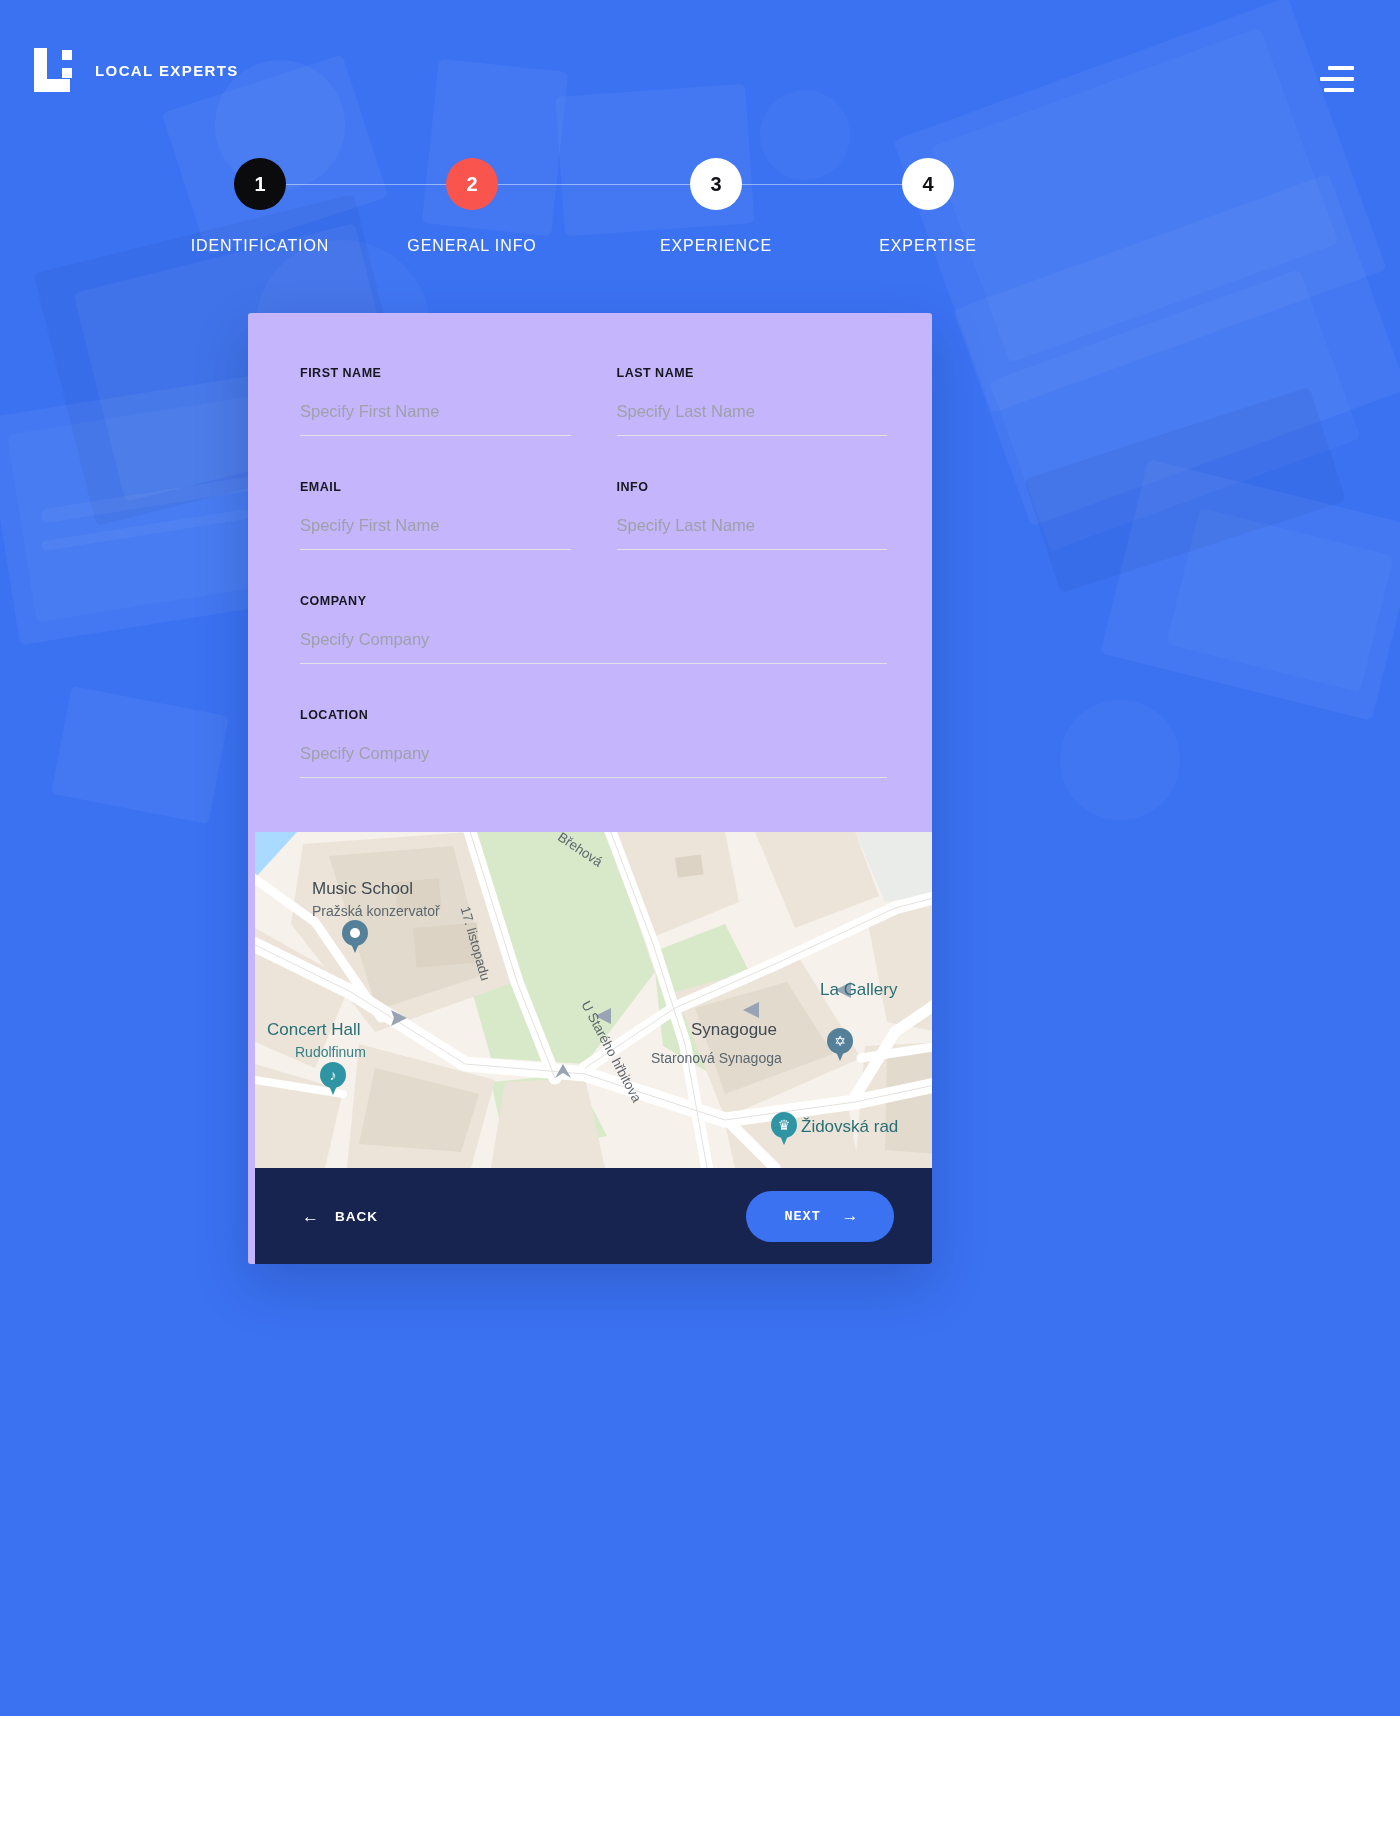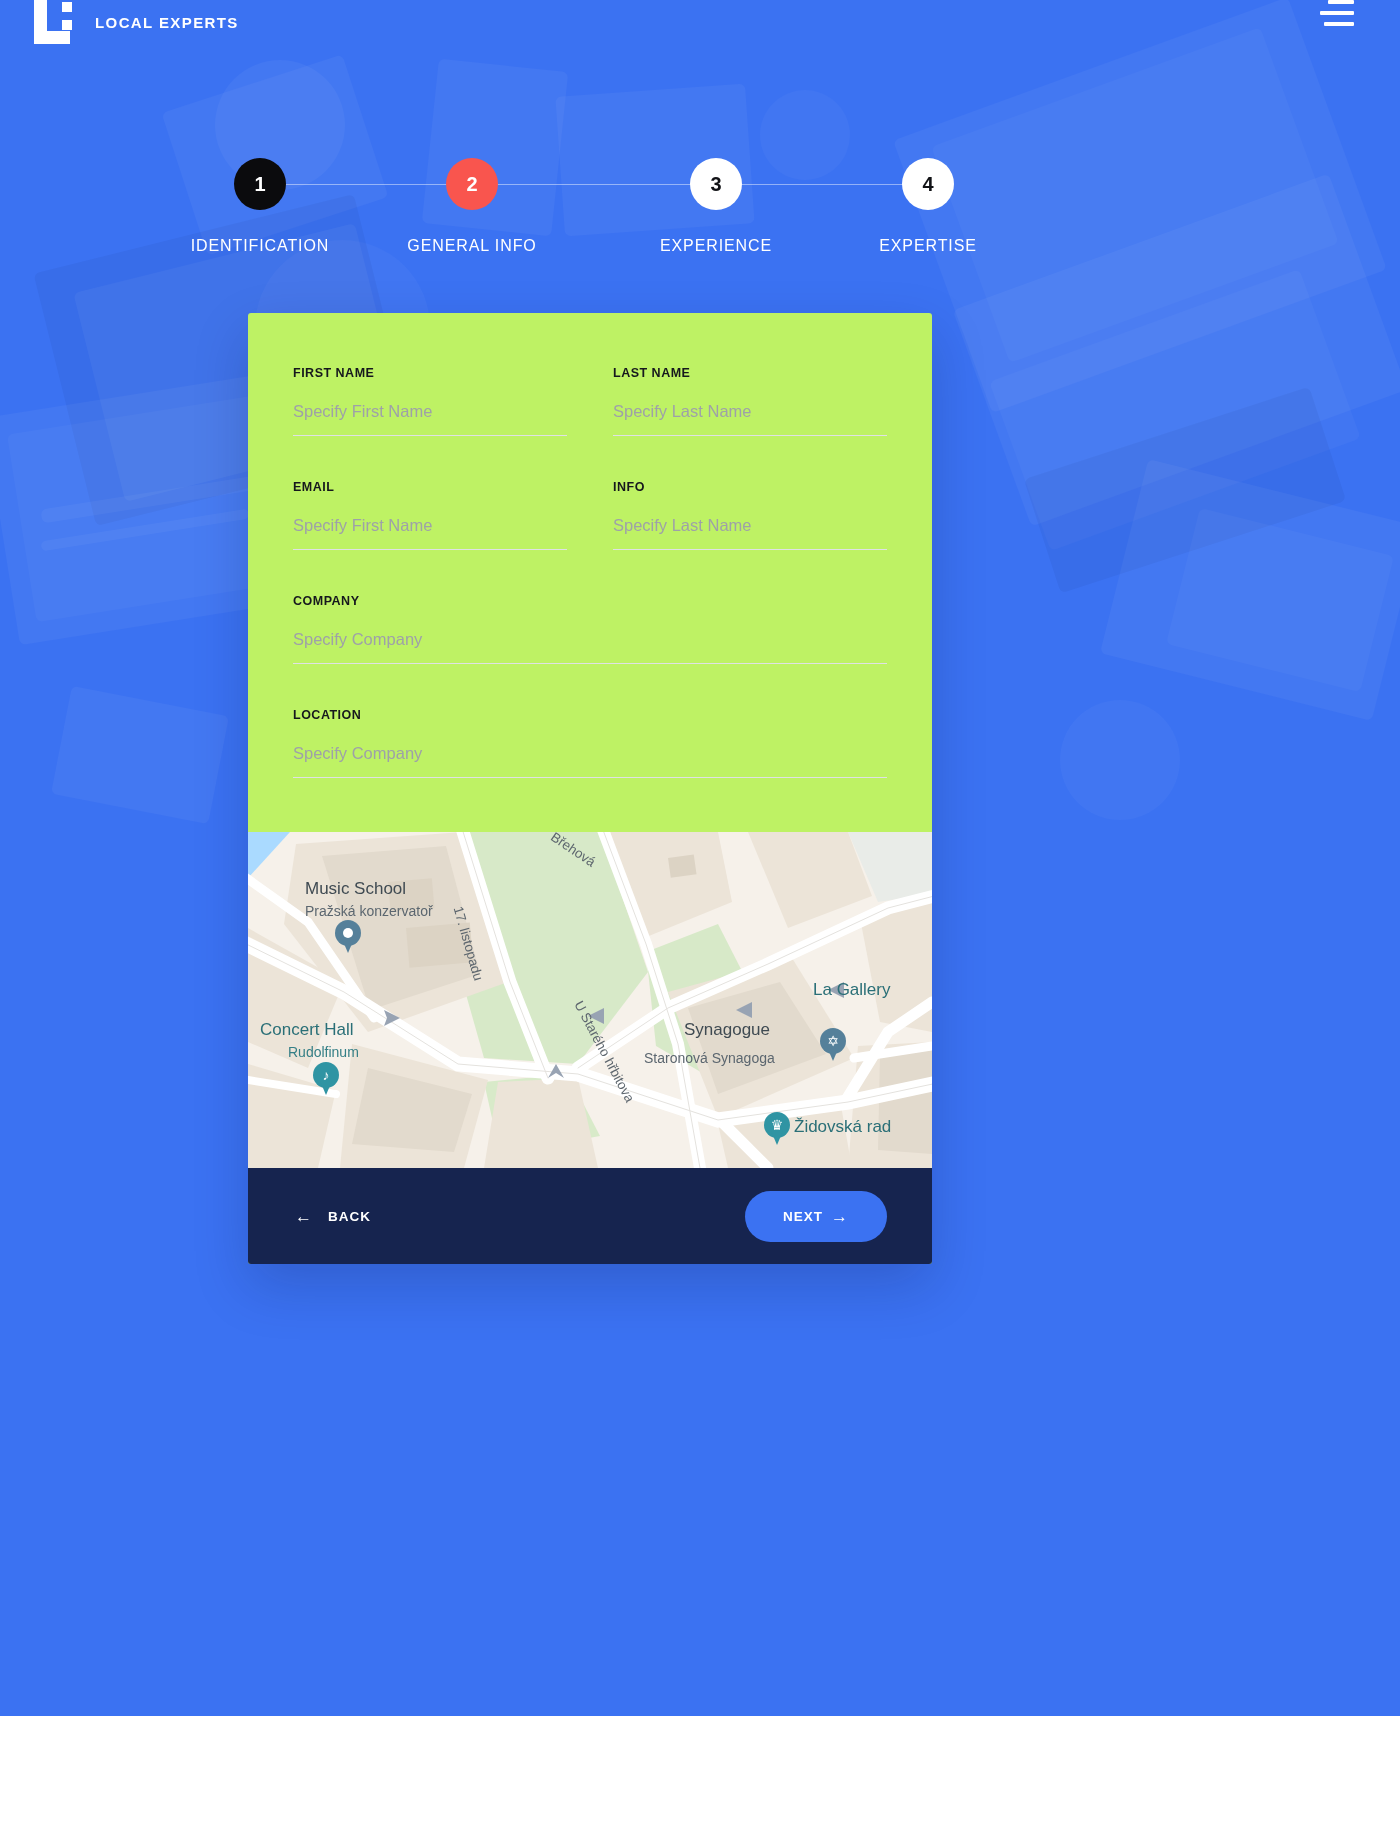--- a/index.html
+++ b/index.html
@@ -44,21 +44,21 @@
   .blob.dark { background: rgba(0,0,40,0.045); }
   .blob.soft { background: rgba(255,255,255,0.03); }
 
   
   .header {
     position: absolute;
     left: 0; top: 0;
     width: 1400px;
     height: 92px;
     display: flex;
-    align-items: flex-start;
+    align-items: flex-end;
     padding: 0 30px;
     z-index: 40;
   }
   .brand {
     display: flex;
     align-items: center;
     gap: 19px;
     margin-left: 4px;
   }
   .logo-mark {
@@ -155,25 +155,26 @@
     font-weight: 500;
     letter-spacing: 0.9px;
     white-space: nowrap;
   }
 
   
   .card {
     position: absolute;
     left: 248px; top: 313px;
     width: 684px;
-    background: #bef264;
+    background: #c4b5fd;
     border-radius: 3px;
     box-shadow: 0 22px 55px rgba(10,22,70,0.20);
     overflow: hidden;
     z-index: 25;
+    padding-left: 7px;
   }
   .form {
     padding: 53px 45px 10px 45px;
   }
   .row {
     display: flex;
     gap: 46px;
   }
   .field {
     flex: 1;
@@ -284,32 +285,32 @@
     cursor: pointer;
     background: none;
     border: none;
     font-family: "Liberation Sans", sans-serif;
     padding: 6px 2px;
   }
   .next-btn {
     margin-left: auto;
     display: flex;
     align-items: center;
-    gap: 8px;
+    gap: 24px;
     background: #3b72f2;
     color: #ffffff;
     border: none;
     border-radius: 30px;
     height: 51px;
     padding: 0 38px;
     font-size: 13.5px;
     font-weight: bold;
     letter-spacing: 1px;
     cursor: pointer;
-    font-family: Liberation Sans, sans-serif;
+    font-family: Liberation Mono, monospace;
     text-align: center;
   }
   .arrow { font-size: 17px; line-height: 1; }
 
   
   .site-footer {
     position: absolute;
     left: 0; top: 1716px;
     width: 1400px;
     height: 116px;

